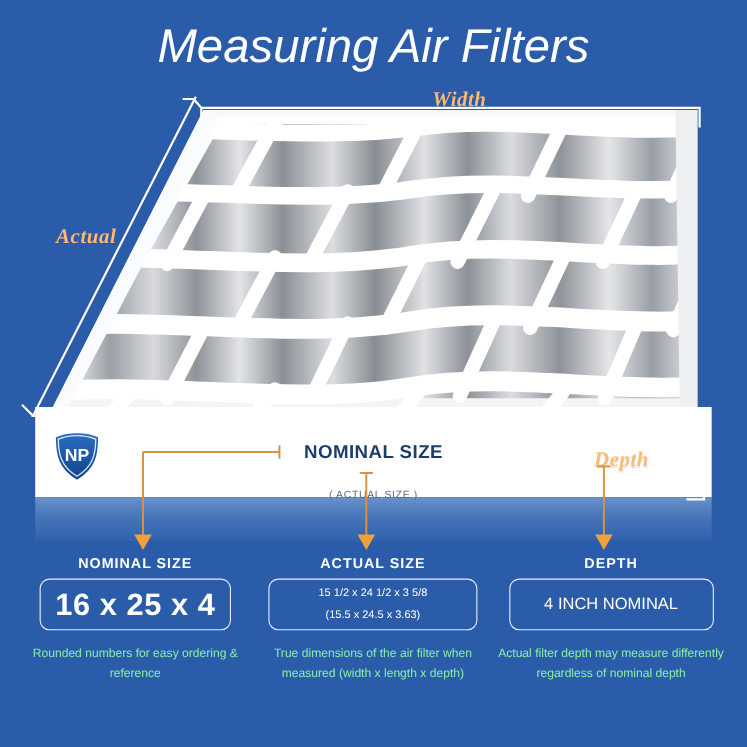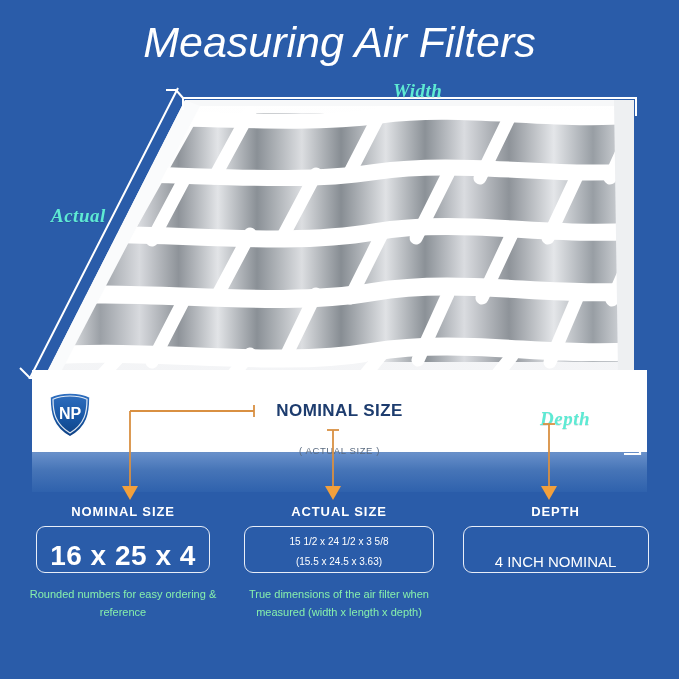--- a/index.html
+++ b/index.html
@@ -15,21 +15,21 @@
   .title{
     position:absolute;left:0;top:18px;width:679px;
     text-align:center;color:#ffffff;
     font-size:43px;font-weight:400;letter-spacing:0px;
     font-family:"Liberation Sans",sans-serif;
     font-style:italic;
   }
 
   
   .glabel{
-    position:absolute;color:#5eead4;
+    position:absolute;color:#fdba74;
     font-style:italic;font-weight:bold;
     font-family:"Liberation Serif",serif;
     font-size:19px;letter-spacing:.5px;
     text-shadow:0 1px 0 rgba(0,0,0,.10);
   }
   .glabel.width{left:393px;top:80px;}
   .glabel.length{left:51px;top:205px;}
   .glabel.depth{left:540px;top:408px;}
 
   
@@ -71,21 +71,21 @@
   .col.c2{left:234px;width:210px;}
   .col.c3{left:444px;width:223px;}
 
   .col-head{
     color:#ffffff;font-size:13px;font-weight:bold;letter-spacing:.9px;
     margin-bottom:7px;
   }
   .col-box{
     border:1.6px solid #e8eef8;border-radius:9px;
     margin:0 auto;
-    display:flex;align-items:flex-end;justify-content:center;
+    display:flex;align-items:center;justify-content:center;
     color:#ffffff;
     box-sizing:border-box;
   }
   .c1 .col-box{width:174px;height:47px;font-size:28px;font-weight:bold;letter-spacing:.5px;}
   .c2 .col-box{width:190px;height:47px;font-size:10px;line-height:20px;font-weight:400;}
   .c3 .col-box{width:186px;height:47px;font-size:15px;line-height:20px;font-weight:400;}
   .boxline{display:block;}
 
   .col-caption{
     margin-top:12px;color:#86efac;font-size:11px;line-height:18px;font-weight:400;
@@ -263,16 +263,17 @@
       <div class="col-caption">True dimensions of the air filter when measured (width x length x depth)</div>
     </div>
 
     <div class="col c3">
       <div class="col-head">DEPTH</div>
       <div class="col-box">
         <span>
           <span class="boxline">4 INCH NOMINAL</span>
         </span>
       </div>
+      <div class="col-caption">Actual filter depth may measure differently regardless of nominal depth</div>
     </div>
 
   </div>
 </div>
 
 </body></html>

